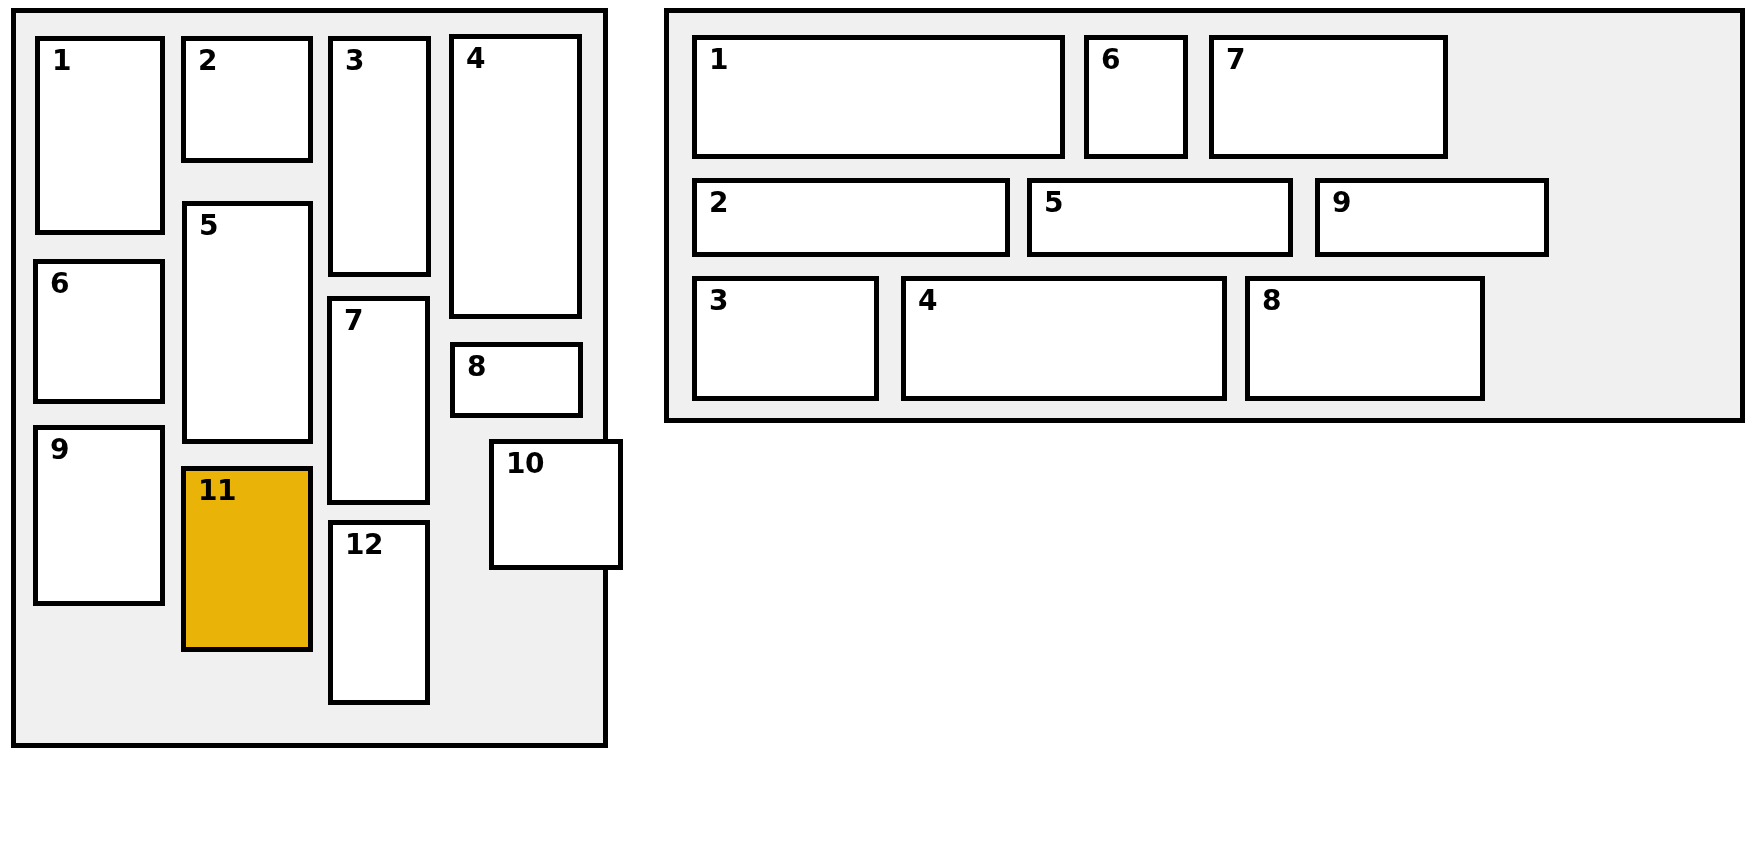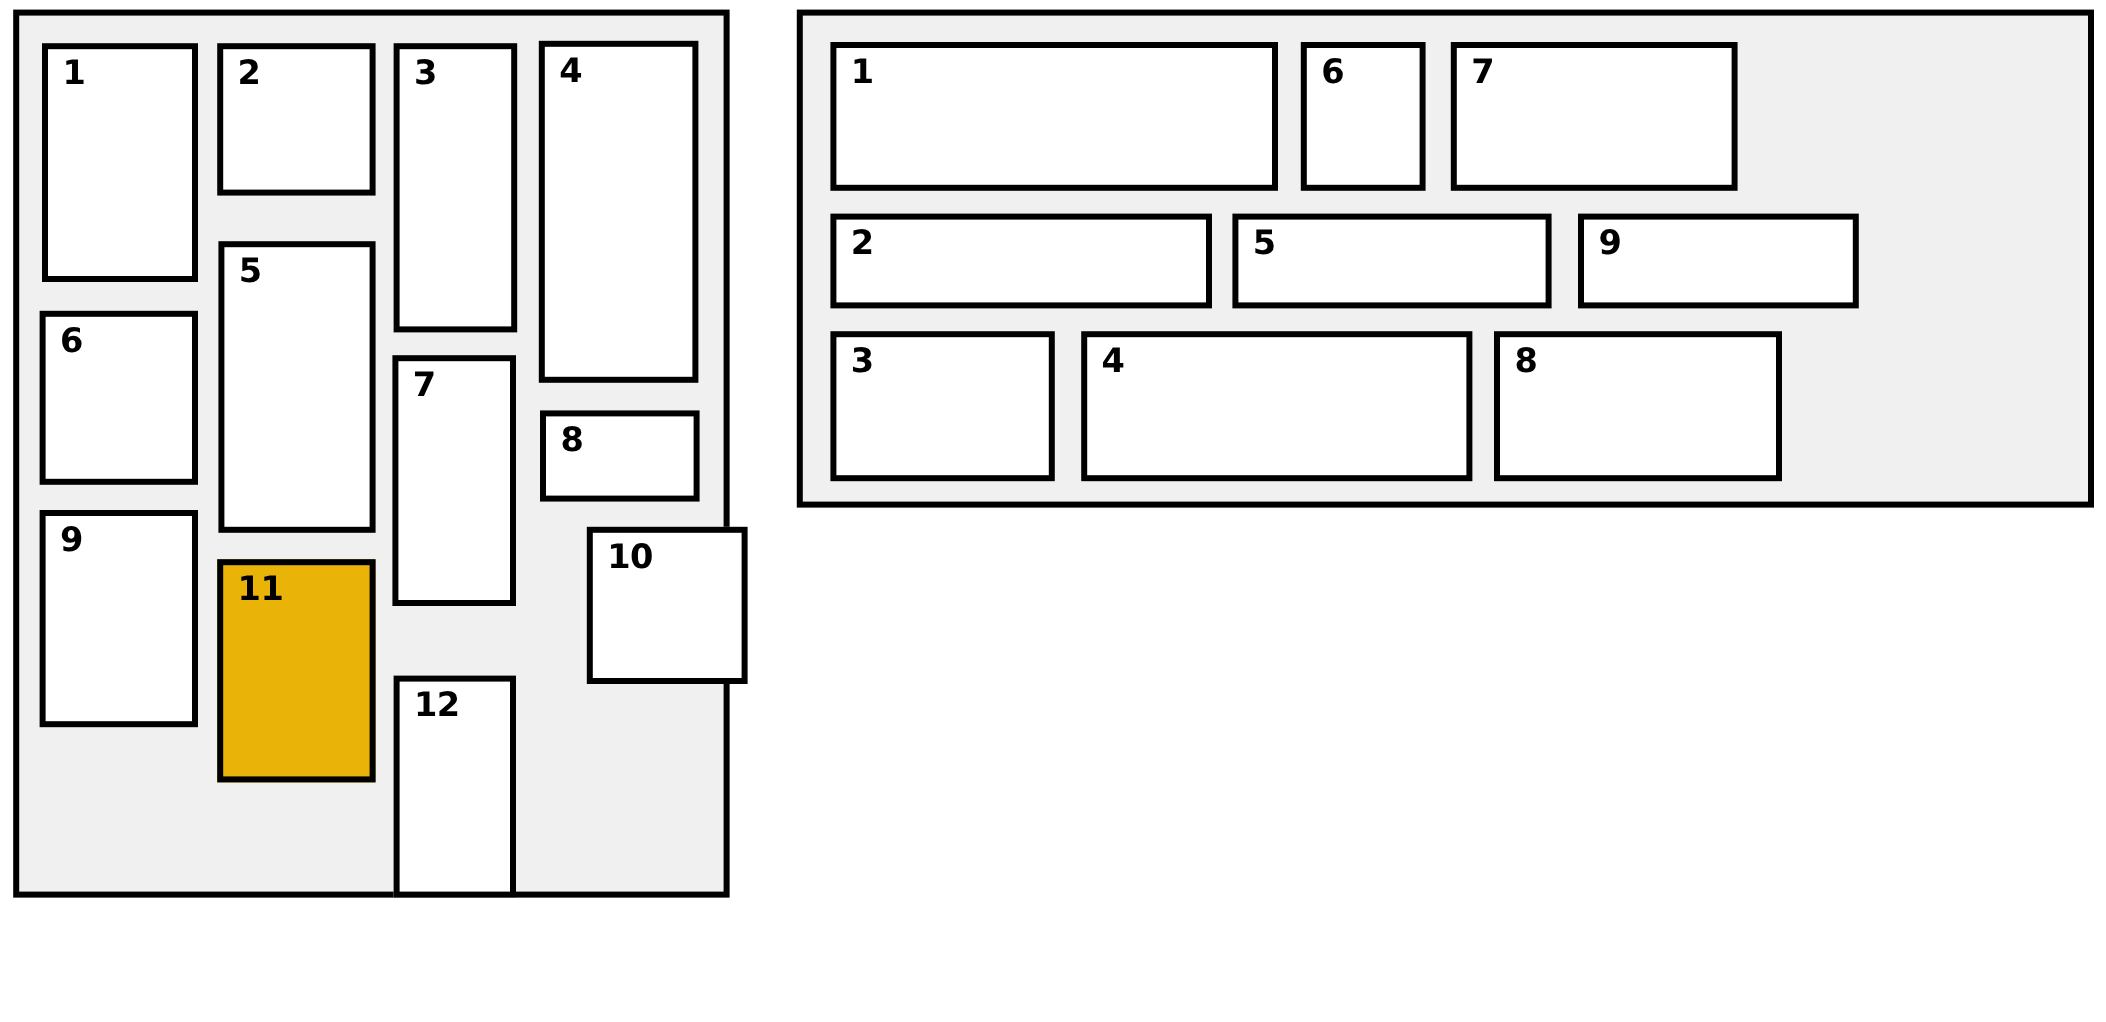--- a/index.html
+++ b/index.html
@@ -77,21 +77,21 @@
       </div>
       <div class="cell" style="left: 17px; top: 412px; width: 132px; height: 181px; background: rgb(255, 255, 255); border-color: rgb(0, 0, 0);">
         <span class="cell-label">9</span>
       </div>
       <div class="cell" style="left: 433px; top: 426px; width: 134px; height: 131px; background: rgb(255, 255, 255); border-color: rgb(0, 0, 0); margin-left: 40px;">
         <span class="cell-label">10</span>
       </div>
       <div class="cell" style="left: 165px; top: 453px; width: 132px; height: 186px; background: #eab308; border-color: rgb(0, 0, 0);">
         <span class="cell-label">11</span>
       </div>
-      <div class="cell" style="left: 312px; top: 507px; width: 102px; height: 185px; background: rgb(255, 255, 255); border-color: rgb(0, 0, 0); margin-top: 43px;">
+      <div class="cell" style="left: 312px; top: 507px; width: 102px; height: 185px; background: rgb(255, 255, 255); border-color: rgb(0, 0, 0);">
         <span class="cell-label">12</span>
       </div>
     </div>
   <div class="panel" id="right-panel" style="left: 664px; top: 8px; width: 1081px; height: 415px; background: rgb(240, 240, 240); border-color: rgb(0, 0, 0);">
       <div class="cell" style="left: 23px; top: 22px; width: 373px; height: 124px; background: rgb(255, 255, 255); border-color: rgb(0, 0, 0);">
         <span class="cell-label">1</span>
       </div>
       <div class="cell" style="left: 415px; top: 22px; width: 104px; height: 124px; background: rgb(255, 255, 255); border-color: rgb(0, 0, 0);">
         <span class="cell-label">6</span>
       </div>

